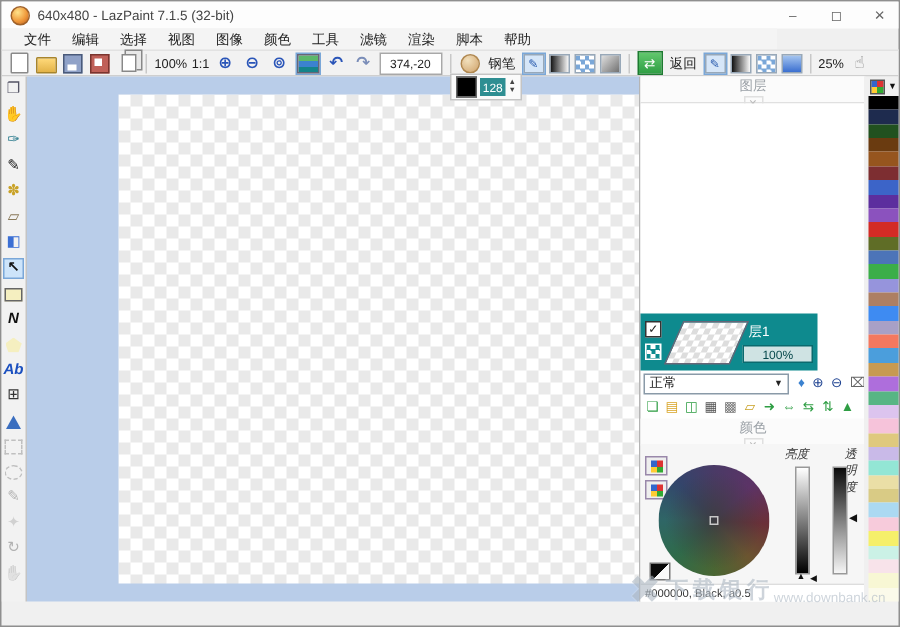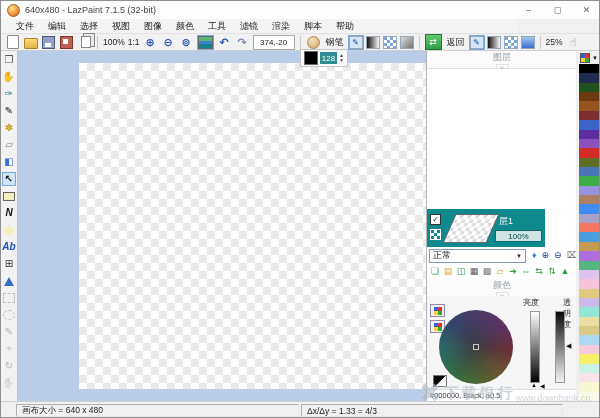--- a/index.html
+++ b/index.html
@@ -70,21 +70,21 @@
   .layer-thumb{position:absolute;left:22px;top:5px;width:42px;height:27px;background:conic-gradient(#ddd 25%,#fff 0 50%,#ddd 0 75%,#fff 0);background-size:8px 8px;border:1px solid #667;transform:skewX(-24deg);}
   .layer-name{position:absolute;left:72px;top:6px;color:#fff;font-size:9px;}
   .layer-opacity{position:absolute;left:68px;top:21px;width:47px;height:12px;background:#cfe3e3;border:1px solid #0a6a6e;display:flex;align-items:center;justify-content:center;font-size:8px;color:#07494c;box-sizing:border-box;}
   .blend-row{position:absolute;left:0;top:196px;width:150px;height:17px;display:flex;align-items:center;gap:2px;}
   .blend-select{width:114px;height:14px;margin-left:2px;background:#fff;border:1px solid #8a9aa8;display:flex;align-items:center;font-size:9px;color:#222;padding:0 3px;box-sizing:border-box;}
   .blend-select .caret{margin-left:auto;font-size:6px;color:#222;}
   .blend-ico{font-size:9px;line-height:1;}
   .actions-row{position:absolute;left:0;top:213px;width:150px;height:15px;display:flex;align-items:center;gap:1px;padding-left:2px;box-sizing:border-box;}
   .act-btn{width:12px;height:12px;display:flex;align-items:center;justify-content:center;font-size:9px;line-height:1;}
   .colors-header{top:228px;}
-  .colors-body{position:absolute;left:0;top:245px;width:150px;height:93px;background:#f6f6f6;}
+  .colors-body{position:absolute;left:0;top:245px;width:150px;height:93px;background:#f6f6f6;font-style:italic;}
   .copt{position:absolute;width:15px;height:13px;background:#eee;border:1px solid #98a;display:flex;align-items:center;justify-content:center;box-sizing:border-box;}
   .copt .q{width:8px;height:8px;background:conic-gradient(#d33 25%,#3a3 0 50%,#fc3 0 75%,#36c 0);}
   .colorwheel{position:absolute;left:12px;top:14px;width:74px;height:74px;border-radius:50%;
     background:radial-gradient(circle,#3d3d42 0%,rgba(61,61,66,0) 62%),
     conic-gradient(from 0deg,#4a3a66,#5c3366 13%,#6b3038 26%,#6b5530 38%,#4a6633 50%,#2f6b4a 63%,#2f6666 75%,#33456b 88%,#4a3a66 100%);}
   .wheel-cursor{position:absolute;left:34px;top:34px;width:6px;height:6px;border:1px solid #c8c8c8;box-sizing:border-box;}
   .sl-label{position:absolute;top:1px;font-size:8px;color:#333;}
   .slider{position:absolute;top:15px;width:10px;height:72px;border:1px solid #999;box-sizing:border-box;}
   .sl-light{left:103px;background:linear-gradient(#fff,#000);}
   .sl-opa{left:128px;background:linear-gradient(#0a0a0a,#f5f5f5);}
@@ -381,24 +381,20 @@
         <div class="pal-swatch" style="background: rgb(171, 217, 242);"></div>
         <div class="pal-swatch" style="background: rgb(247, 203, 219);"></div>
         <div class="pal-swatch" style="background: rgb(245, 239, 106);"></div>
         <div class="pal-swatch" style="background: rgb(203, 241, 230);"></div>
         <div class="pal-swatch" style="background: rgb(248, 227, 234);"></div>
         <div class="pal-swatch" style="background: rgb(248, 247, 212);"></div>
         <div class="pal-swatch" style="background: rgb(251, 250, 234);"></div>
       </div>
   </div>
 
-  <div class="statusbar">
-    <span class="status-cell sc1">画布大小 = 640 x 480</span>
-    <span class="status-cell sc2">Δx/Δy = 1.33 = 4/3</span>
-  </div>
 
   <div class="watermark">
     <span class="wm-x">✖</span>
     <span class="wm-col">
       <span class="wm-name">下载银行</span>
       <span class="wm-url">www.downbank.cn</span>
     </span>
   </div>
 
 </div>

